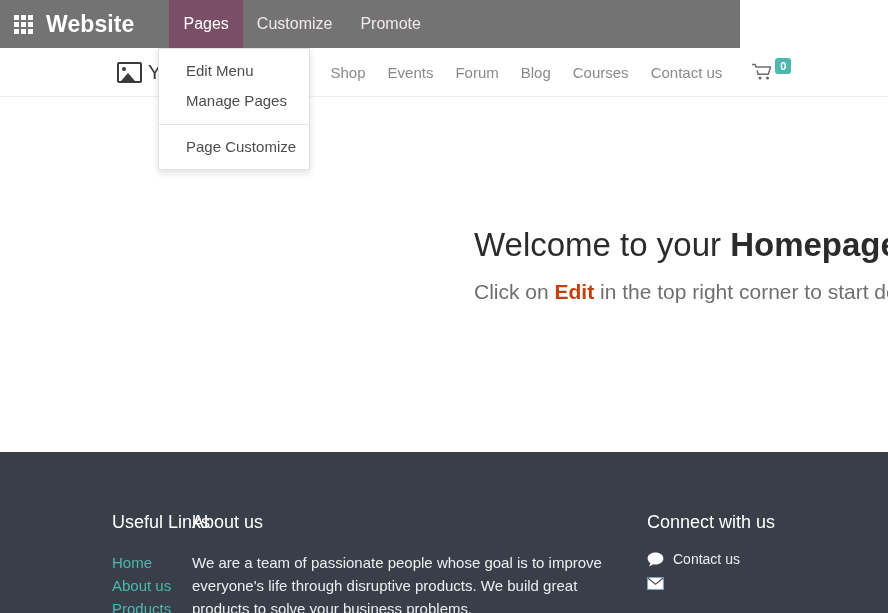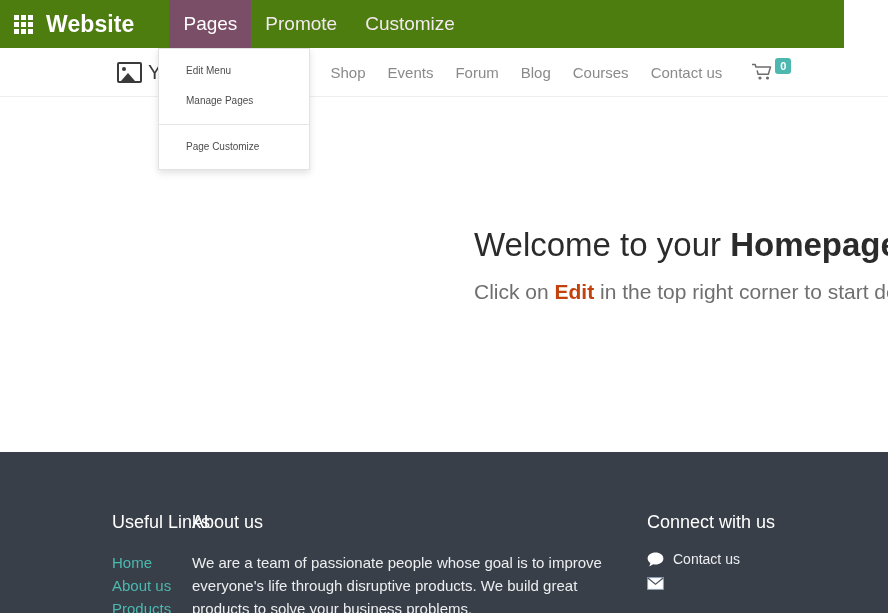--- a/index.html
+++ b/index.html
@@ -9,23 +9,23 @@
     height: 613px;
     overflow: hidden;
     background: #ffffff;
     font-family: "Liberation Sans", sans-serif;
   }
 
   
   #odoo-topbar {
     position: absolute;
     top: 0; left: 0;
-    width: 844px;
+    width: 740px;
     height: 48px;
-    background: #4d7c0f;
+    background: #737373;
     display: flex;
     align-items: stretch;
     z-index: 60;
   }
 
   .apps-grid-btn {
     width: 46px;
     display: flex;
     align-items: center;
     justify-content: center;
@@ -56,21 +56,21 @@
 
   .top-menu {
     display: flex;
     align-items: stretch;
   }
   .top-menu-item {
     display: flex;
     align-items: center;
     padding: 0 14px;
     color: #f2e9ee;
-    font-size: 19px;
+    font-size: 16px;
     cursor: pointer;
     white-space: nowrap;
   }
   .top-menu-item.active {
     background: #7a4e66;
     color: #ffffff;
   }
 
   
   #pages-dropdown {
@@ -80,21 +80,21 @@
     width: 152px;
     background: #ffffff;
     border: 1px solid #e2e2e2;
     box-shadow: 0 3px 7px rgba(0,0,0,0.12);
     padding: 7px 0 7px 0;
     z-index: 55;
   }
   .dd-item {
     display: block;
     padding: 6px 12px 6px 27px;
-    font-size: 10px;
+    font-size: 15px;
     color: #4c4c4c;
     white-space: nowrap;
     cursor: pointer;
     line-height: 18px;
   }
   .dd-divider {
     height: 1px;
     background: #e5e5e5;
     margin: 8px 0 7px 0;
   }
@@ -279,22 +279,22 @@
         <i></i>
         <i></i>
         <i></i>
         <i></i>
         <i></i>
     </span>
   </div>
   <div class="brand-title">Website</div>
   <div class="top-menu">
     <div class="top-menu-item active">Pages</div>
+    <div class="top-menu-item">Customize</div>
     <div class="top-menu-item">Promote</div>
-    <div class="top-menu-item">Customize</div>
   </div>
 </div>
 
 <div id="pages-dropdown">
   <div class="dd-item">Edit Menu</div>
   <div class="dd-item">Manage Pages</div>
   <div class="dd-divider"></div>
   <div class="dd-item">Page Customize</div>
 </div>
 

